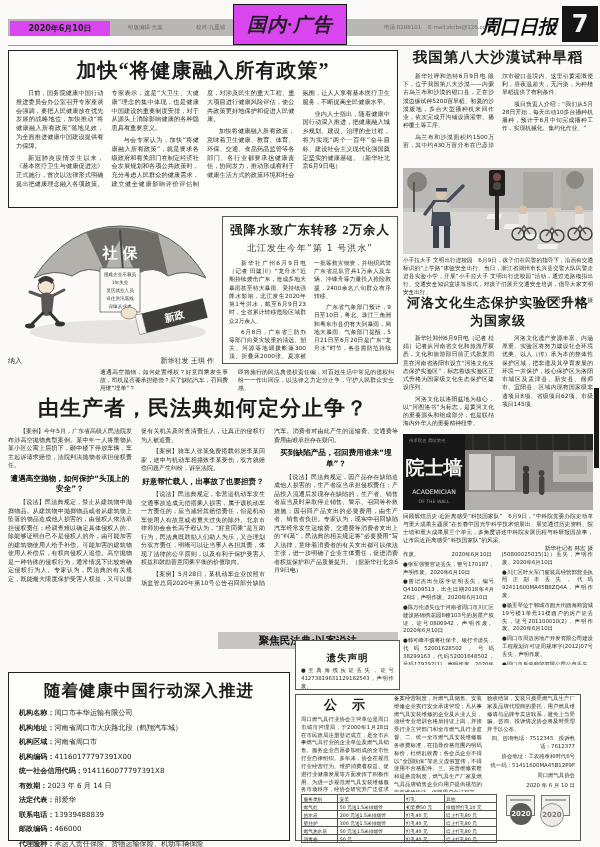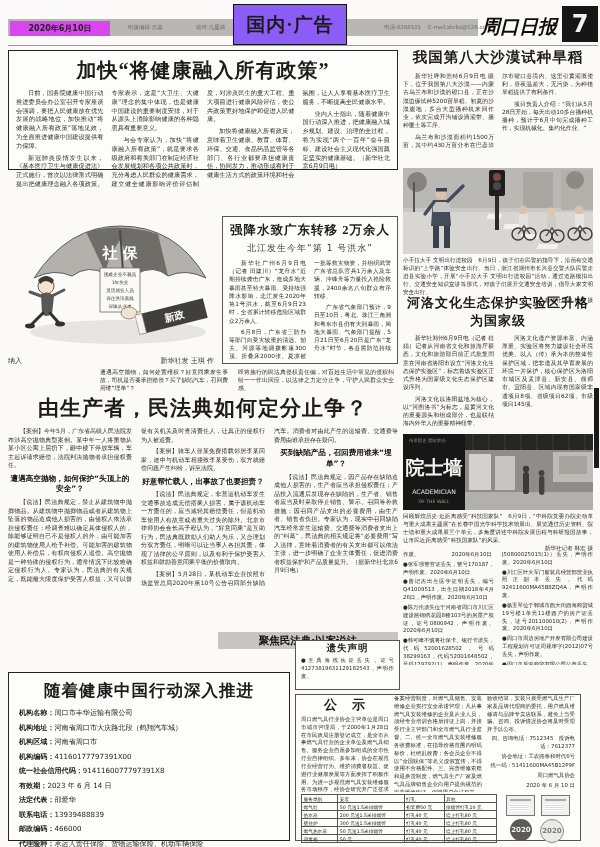--- a/index.html
+++ b/index.html
@@ -36,33 +36,33 @@
 
 <div id="page">
 
   <div class="abs" style="left:0;top:0;width:600px;height:46px;">
     <div class="abs" style="left:8px;top:19px;width:470px;height:17px;background:#b8b7b4;"></div>
     <div class="abs" style="left:10px;top:21px;width:100px;height:15px;background:#d946ef;display:flex;align-items:center;justify-content:center;">
       <span style="font-size:8px;font-weight:bold;color:#222;">2020年6月10日</span>
     </div>
     <span class="abs" style="left:128px;top:24px;font-size:5.5px;color:#6e6e6c;">组版编辑·光蕊</span>
     <span class="abs" style="left:196px;top:24px;font-size:5.5px;color:#6e6e6c;">校对·九星城</span>
-    <div class="abs serif" style="left:233px;top:4px;width:112px;height:39px;background:#8b5cf6;border:1.5px solid #141414;display:flex;align-items:center;justify-content:center;">
+    <div class="abs serif" style="left:233px;top:4px;width:112px;height:39px;background:#d946ef;border:1.5px solid #141414;display:flex;align-items:center;justify-content:center;font-style:italic;">
       <span style="font-size:19px;font-weight:bold;letter-spacing:1px;">国内·广告</span>
     </div>
     <span class="abs" style="left:384px;top:24px;font-size:5.5px;color:#6e6e6c;">电话·8288101</span>
     <span class="abs" style="left:428px;top:24px;font-size:5.5px;color:#6e6e6c;">E-mail:zkrbs@126.com</span>
     <span class="abs serif" style="left:481px;top:14px;width:80px;font-size:19px;font-weight:700;font-style:italic;letter-spacing:0px;color:#0e0e0e;">周口日报</span>
     <div class="abs" style="left:562px;top:6px;width:36px;height:36px;background:#161616;display:flex;align-items:center;justify-content:center;">
       <span style="color:#f2f2f2;font-size:24px;font-weight:bold;">7</span>
     </div>
     <div class="abs hair" style="left:8px;top:45px;width:590px;"></div>
   </div>
 
-  <div class="abs box" style="left:8px;top:50px;width:390px;height:120px;padding:5px 7px;">
+  <div class="abs box" style="left:8px;top:50px;width:390px;height:158px;padding:5px 7px;">
     <div class="headline serif" style="font-size:20px;margin:1px 0 5px 0;">加快“将健康融入所有政策”</div>
     <div class="tiny cols4" style="height:112px;overflow:hidden;font-size:6.2px;">
       <p>日前，国务院健康中国行动推进委员会办公室召开专家座谈会强调，要把人民健康放在优先发展的战略地位，加快推动“将健康融入所有政策”落地见效，为全面推进健康中国建设提供有力保障。</p>
       <p>新冠肺炎疫情发生以来，《基本医疗卫生与健康促进法》正式施行，首次以法律形式明确提出把健康理念融入各项政策。专家表示，这是“大卫生、大健康”理念的集中体现，也是健康中国建设的重要制度安排，对于从源头上消除影响健康的各种隐患具有重要意义。</p>
       <p>与会专家认为，加快“将健康融入所有政策”，就是要求各级政府和有关部门在制定经济社会发展规划和各项公共政策时，充分考虑人民群众的健康需求，建立健全健康影响评价评估制度，对涉及民生的重大工程、重大项目进行健康风险评估，使公共政策更好地保护和促进人民健康。</p>
       <p>加快将健康融入所有政策，意味着卫生健康、教育、体育、环保、交通、食品药品监管等各部门、各行业都要承担健康责任，协同发力，推动形成有利于健康生活方式的政策环境和社会氛围，让人人享有基本医疗卫生服务，不断提高全民健康水平。</p>
       <p>业内人士指出，随着健康中国行动深入推进，把健康融入城乡规划、建设、治理的全过程，将为实现“两个一百年”奋斗目标、建设社会主义现代化强国奠定坚实的健康基础。（新华社北京6月9日电）</p>
     </div>
   </div>
 
@@ -285,21 +285,21 @@
     <div class="fieldline"><b>机构区域：</b><span>河南省周口市</span></div>
     <div class="fieldline"><b>机构编码：</b><span>41160177797391X00</span></div>
     <div class="fieldline"><b>统一社会信用代码：</b><span>9141160077797391X8</span></div>
     <div class="fieldline"><b>有效期：</b><span>2023 年 6 月 14 日</span></div>
     <div class="fieldline"><b>法定代表：</b><span>邵爱华</span></div>
     <div class="fieldline"><b>联系电话：</b><span>13939488839</span></div>
     <div class="fieldline"><b>邮政编码：</b><span>466000</span></div>
     <div class="fieldline"><b>代理险种：</b><span>承运人责任保险、货物运输保险、机动车辆保险</span></div>
   </div>
 
-  <div class="abs thinbox" style="left:295px;top:640px;width:105px;height:50px;padding:1px 5px;">
+  <div class="abs thinbox" style="left:295px;top:640px;width:105px;height:50px;padding:11px 5px;">
     <div class="headline" style="font-size:9.5px;margin-bottom:2px;">遗失声明</div>
     <div class="tiny5">●王典海残疾证丢失，证号41273819631129182543，声明作废。</div>
   </div>
 
   <div class="abs thinbox" style="left:295px;top:694px;width:286px;height:147px;padding:0 5px;">
     <div style="display:flex;gap:5px;">
       <div style="width:96px;">
         <div class="headline" style="font-size:13px;margin:1px 0 2px 0;">公　示</div>
         <div class="tiny5" style="height:78px;overflow:hidden;">周口燃气具行业协会主管单位是周口市城市管理局，于2000年1月28日在市民政局注册登记成立，是全市从事燃气具行业的企业单位及燃气具销售、服务企业自愿参加组成的全市性行业自律组织。多年来，协会在规范行业经营行为、维护消费者权益、促进行业健康发展等方面发挥了积极作用。为进一步规范燃气具安装维修服务市场秩序，经协会研究并广泛征求会员企业意见，现将有关事项公示如下：一、实行燃气具安装维修服务备案管理制度（见下表）。</div>
       </div>
@@ -357,21 +357,21 @@
           <td>打孔40 元</td>
           <td>墙上打孔80 元</td>
         </tr>
       </tbody>
         </table>
     </div>
     <div class="abs" style="left:210px;top:100px;display:flex;gap:6px;">
       <div class="cert"></div>
       <div class="cert"></div>
     </div>
-    <div class="abs" style="left:214px;top:124px;display:flex;gap:8px;">
+    <div class="abs" style="left:214px;top:108px;display:flex;gap:8px;">
       <div class="stamp" style="background:#5b5a57;color:#f1f0ee;">
         <span>2020</span>
       </div>
       <div class="stamp" style="border:1px solid #8e8d8a;color:#7e7d7a;background:#eceae6;">
         <span>2020</span>
       </div>
     </div>
   </div>
 
 </div>

